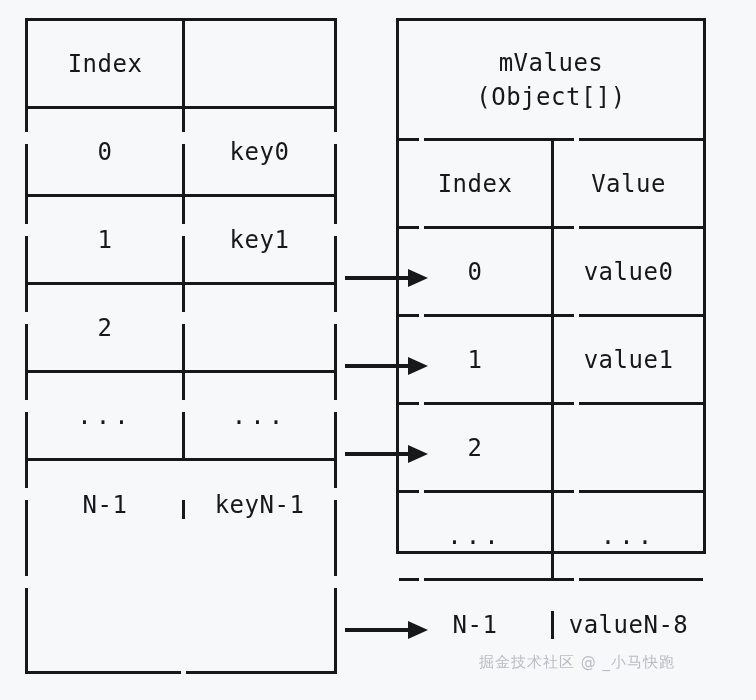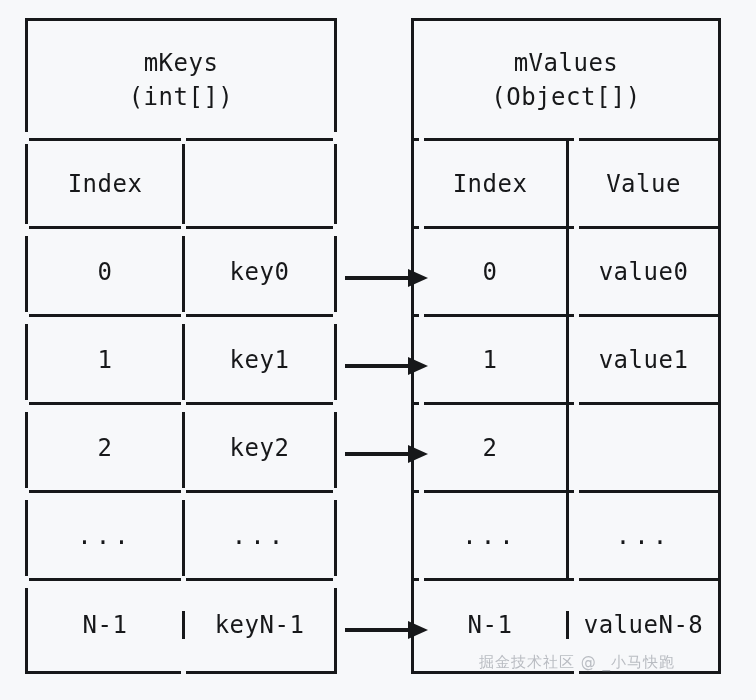--- a/index.html
+++ b/index.html
@@ -24,21 +24,21 @@
   }
 
   
   .table-block {
     position: absolute;
     box-sizing: border-box;
     border: 3px solid #17181a;
     background: #f7f8fa;
   }
   #keys-table  { left: 25px;  top: 18px; width: 312px; height: 656px; }
-  #values-table{ left: 411px; top: 18px; width: 310px; height: 656px; }
+  #values-table{ left: 396px; top: 18px; width: 310px; height: 536px; }
 
   
   .title-band {
     position: relative;
     box-sizing: border-box;
     height: 120px;
     border-bottom: 3px solid #17181a;
     display: flex;
     flex-direction: column;
     align-items: center;
@@ -128,44 +128,39 @@
     pointer-events: none;
   }
 </style>
 </head>
 <body>
 
 <div id="stage">
 
   <div class="table-block" id="keys-table">
 
-    <div class="title-band">
-      <div class="title-line-1">mKeys</div>
-      <div class="title-line-2">(int[])</div>
-    </div>
 
     <div class="rows">
 
       <div class="row header">
         <div class="cell col-a">Index</div>
       </div>
 
       <div class="row">
         <div class="cell col-a">0</div>
         <div class="cell col-b">key0</div>
       </div>
 
       <div class="row">
         <div class="cell col-a">1</div>
         <div class="cell col-b">key1</div>
       </div>
 
       <div class="row">
         <div class="cell col-a">2</div>
-        <div class="cell col-b">key2</div>
       </div>
 
       <div class="row ellipsis">
         <div class="cell col-a">...</div>
         <div class="cell col-b">...</div>
       </div>
 
       <div class="row">
         <div class="cell col-a">N-1</div>
         <div class="cell col-b">keyN-1</div>

